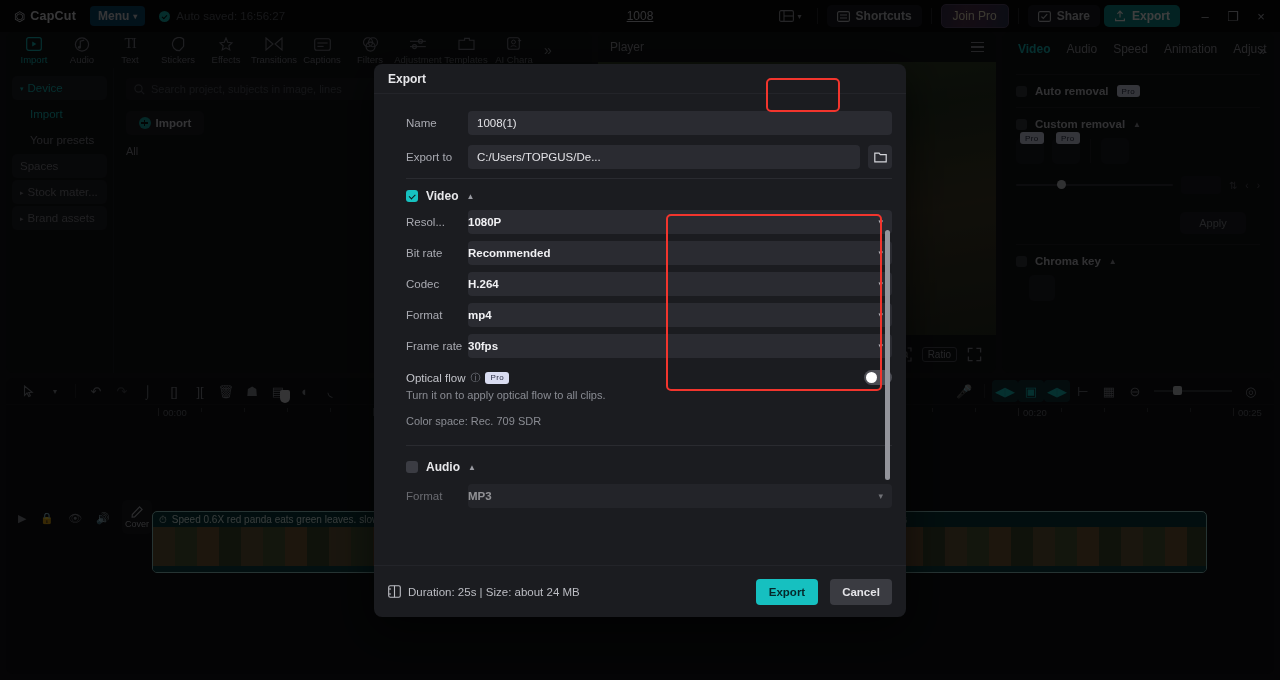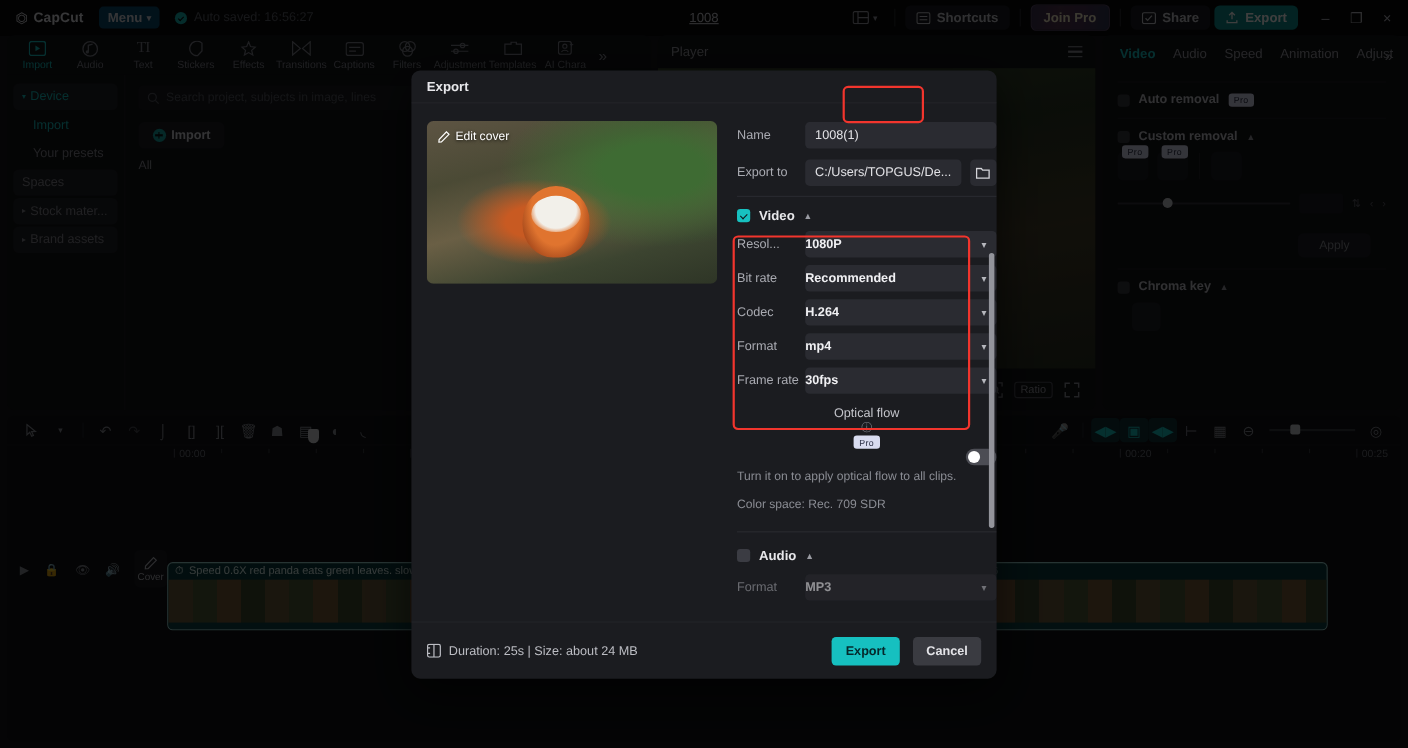--- a/index.html
+++ b/index.html
@@ -39,21 +39,21 @@
     color: #c9c9cf; font-size: 12px; pointer-events: none; text-decoration: underline;
   }
   .title-right { margin-left: auto; display: flex; align-items: center; gap: 4px; z-index: 2; }
   .layout-btn { display: flex; align-items: center; gap: 4px; padding: 4px 6px; color: #9a9aa2; }
   .vsep { width: 1px; height: 16px; background: #2a2b2f; margin: 0 5px; }
   .tb-btn {
     display: flex; align-items: center; gap: 6px; padding: 4px 10px; border-radius: 5px;
     background: #1c1d21; color: #c9c9cf; font-size: 12px; font-weight: bold;
   }
   .joinpro {
-    display: flex; align-items: center; padding: 4px 11px; border-radius: 5px; font-size: 12px; font-weight: bold;
+    display: flex; align-items: center; padding: 4px 11px; border-radius: 5px; font-size: 12px; font-weight: normal;
     background: linear-gradient(100deg,#3a3050,#53364e 35%,#4a3356 65%,#2f3a55);
     color: #f2e9c8; border: 1px solid #5b4a6a;
   }
   .export-btn-top { background: #0e8e8c; color: #ffffff; }
   .winctl { display: flex; align-items: center; gap: 2px; margin-left: 8px; }
   .winctl span { width: 26px; height: 24px; display: flex; align-items: center; justify-content: center; color: #b9b9c0; font-size: 13px; }
 
   
   .tabstrip {
     position: absolute; left: 6px; top: 32px; width: 586px; height: 36px;
@@ -615,28 +615,20 @@
 
   </div>
 
   <div class="overlay"></div>
 
   <div class="modal">
     <div class="modal-head">Export</div>
 
     <div class="modal-body">
 
-      <div class="cover">
-        <span class="edit-cover">
-          <svg width="11" height="11" viewBox="0 0 12 12">
-              <path d="M8.6 0.9 L11.1 3.4 L3.6 10.9 L1.1 11.1 L1.3 8.6 Z" fill="none" stroke="#ffffff" stroke-width="1.2"></path>
-            </svg>
-          <span>Edit cover</span>
-        </span>
-      </div>
 
       <div class="form">
         <div class="frow">
           <span class="flabel">Name</span>
           <span class="finput">1008(1)</span>
         </div>
         <div class="frow">
           <span class="flabel">Export to</span>
           <span class="finput">C:/Users/TOPGUS/De...</span>
           <span class="folder-btn">
@@ -683,21 +675,21 @@
           </span>
         </div>
         <div class="opt-row">
           <span class="opt-label">Frame rate</span>
           <span class="opt-select">
             <span>30fps</span>
             <span class="chev">▾</span>
           </span>
         </div>
 
-        <div style="display:flex;align-items:center;margin-top:12px;flex-direction:column;">
+        <div style="display:flex;align-items:center;margin-top:12px;">
           <span style="color:#c3c4ca;font-size:11.5px;">Optical flow</span>
           <span style="color:#7e8089;font-size:10px;margin:0 5px;">ⓘ</span>
           <span class="pro-badge">Pro</span>
           <span style="margin-left:auto;" class="toggle"></span>
         </div>
         <div class="hint">Turn it on to apply optical flow to all clips.</div>
         <div class="cspace">Color space: Rec. 709 SDR</div>
 
         <div class="sec-divider" style="margin:18px 0 14px;"></div>
 

